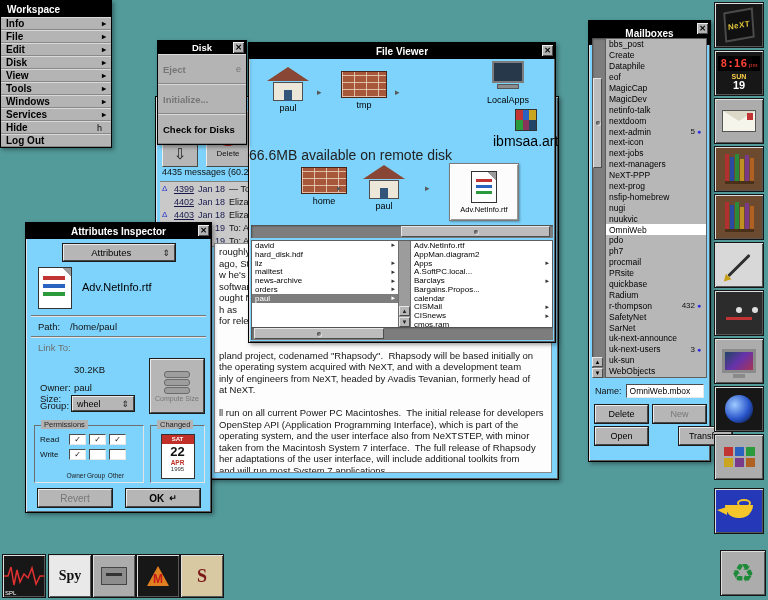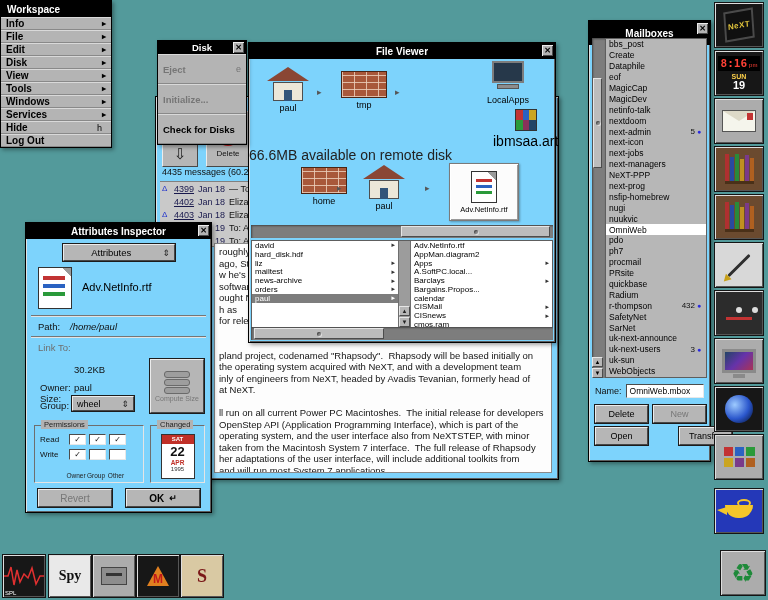--- a/index.html
+++ b/index.html
@@ -578,21 +578,21 @@
     <span class="gl-popup"></span>
   </div>
   <div class="ins-file-icon">
     <div class="ic-doc lg">
         <div class="sq"></div>
       </div>
   </div>
   <div class="ins-file-name">Adv.NetInfo.rtf</div>
   <div class="groove" style="top:92px;"></div>
   <span class="ins-lbl" style="left:12px; top:98px;">Path:</span>
-  <span class="ins-lbl" style="left:44px; top:98px;font-style:italic;">/home/paul</span>
+  <span class="ins-lbl" style="left:44px; top:98px;">/home/paul</span>
   <div class="groove" style="top:113px;"></div>
   <span class="ins-lbl gray" style="left:12px; top:119px;">Link To:</span>
   <span class="ins-lbl" style="left:14px; top:141px;margin-top:29px;">Size:</span>
   <span class="ins-lbl" style="left:48px; top:141px;">30.2KB</span>
   <span class="ins-lbl" style="left:14px; top:159px;">Owner:</span>
   <span class="ins-lbl" style="left:48px; top:159px;">paul</span>
   <span class="ins-lbl" style="left:14px; top:177px;">Group:</span>
   <div class="btn grp-popup">
     <span>wheel</span>
     <span class="gl-popup"></span>

